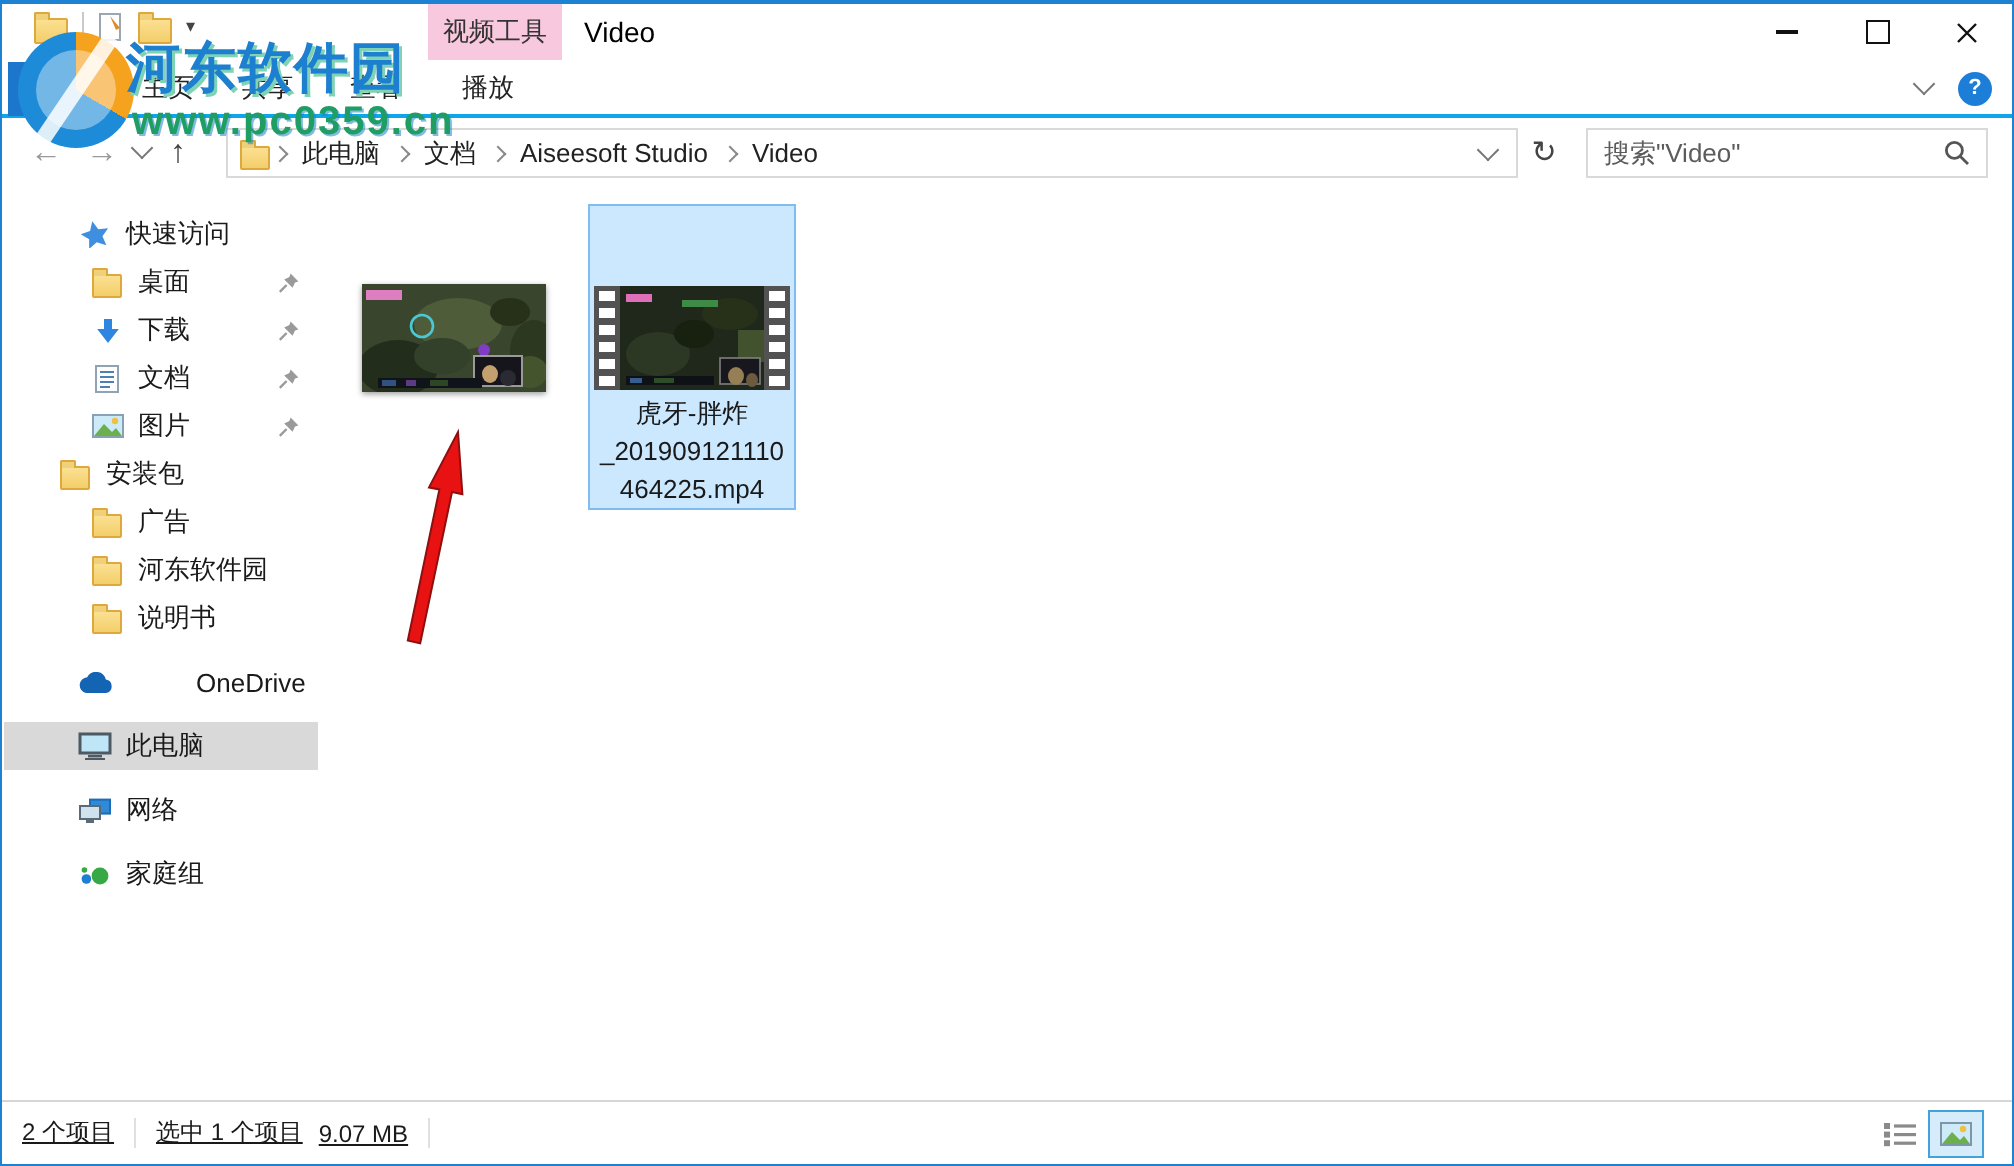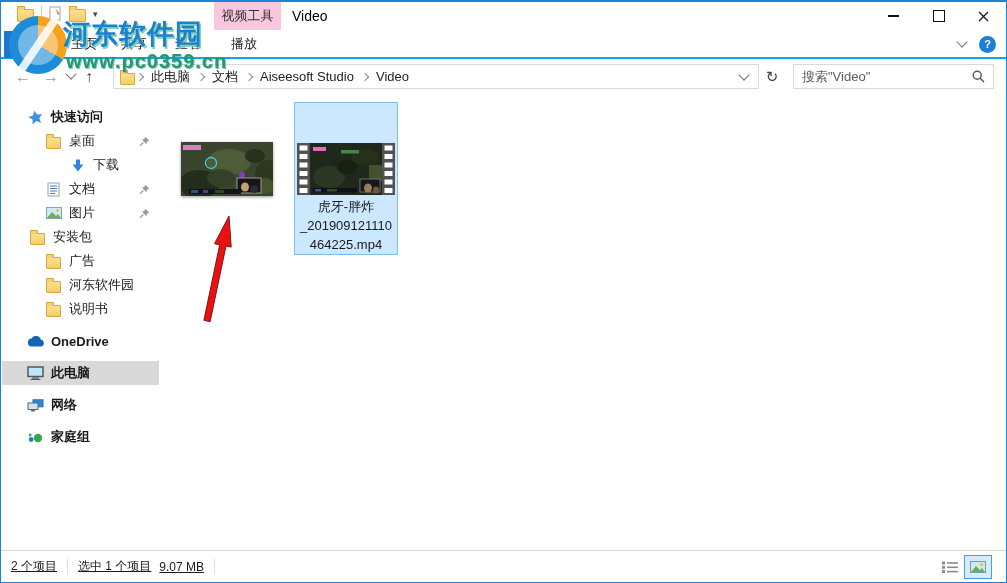--- a/index.html
+++ b/index.html
@@ -45,21 +45,21 @@
   .searchbox input::placeholder{color:#5c5c5c;opacity:1;}
   
   .icn-folder{position:relative;width:15px;height:11px;background:linear-gradient(#fbe091,#f3ce6a);
     border:1px solid #dda93c;border-radius:1px;margin-top:4px;flex:none;}
   .icn-folder::before{content:'';position:absolute;left:-1px;top:-4px;width:6px;height:3px;
     background:#f0d078;border:1px solid #dda93c;border-bottom:none;border-radius:1px 1px 0 0;}
   .icn-folder.small{width:13px;height:10px;}
   
   .sidebar{position:absolute;left:0;top:92px;width:160px;bottom:33px;background:#fff;}
   .srow{position:absolute;left:1px;width:157px;height:24px;display:flex;align-items:center;box-sizing:border-box;}
-  .srow.lvl0{padding-left:24px;font-weight:bold;}
+  .srow.lvl0{padding-left:36px;}
   .srow.lvl1{padding-left:42px;}
   .srow.selected{background:#d9d9d9;}
   .sic{width:19px;display:flex;justify-content:center;margin-right:6px;flex:none;}
   .slabel{white-space:nowrap;}
   .pin{position:absolute;right:9px;top:6px;}
   
   .main{position:absolute;left:160px;top:92px;right:1px;bottom:33px;background:#fff;}
   .gif-item{position:absolute;left:0;top:40px;width:132px;height:90px;}
   .gif-thumb{position:absolute;left:20px;top:8px;width:92px;height:54px;box-shadow:0 1px 3px rgba(0,0,0,.4);}
   .gif-label{position:absolute;left:0;top:66px;width:132px;text-align:center;}
@@ -178,21 +178,21 @@
           <span class="icn-folder small"></span>
         </span>
       <span class="slabel">桌面</span>
       <span class="pin"><svg width="11" height="11">
             <g fill="#9a9a9a">
               <path d="M6.3 0.8 L10.2 4.7 L8.5 5.3 L7.3 7.9 L3.1 3.7 L5.7 2.5 Z"></path>
               <rect x="0.2" y="7.6" width="4.8" height="1.2" transform="rotate(-45 2.6 8.2)"></rect>
             </g>
           </svg></span>
     </div>
-    <div class="srow lvl1" style="top:59px;margin-left:24px;">
+    <div class="srow lvl1" style="top:59px;">
       <span class="sic">
           <svg width="14" height="13">
             <path d="M5 0.5 h4 v5 h3.4 L7 12.5 L1.6 5.5 H5 Z" fill="#2f86e0"></path>
           </svg>
         </span>
       <span class="slabel">下载</span>
       <span class="pin"><svg width="11" height="11">
             <g fill="#9a9a9a">
               <path d="M6.3 0.8 L10.2 4.7 L8.5 5.3 L7.3 7.9 L3.1 3.7 L5.7 2.5 Z"></path>
               <rect x="0.2" y="7.6" width="4.8" height="1.2" transform="rotate(-45 2.6 8.2)"></rect>
@@ -248,21 +248,21 @@
         </span>
       <span class="slabel">河东软件园</span>
     </div>
     <div class="srow lvl1" style="top:203px;">
       <span class="sic">
           <span class="icn-folder small"></span>
         </span>
       <span class="slabel">说明书</span>
     </div>
 
-    <div class="srow lvl0" style="top:235px;">
+    <div class="srow lvl0" style="top:235px;gap:35px;">
       <span class="sic">
           <svg width="18" height="11">
             <path d="M4 10.5 a4 4 0 0 1 0.6-7.9 a5 5 0 0 1 9.3 1.2 a3.4 3.4 0 0 1 0.2 6.7 Z" fill="#1464b4"></path>
           </svg>
         </span>
       <span class="slabel">OneDrive</span>
     </div>
     <div class="srow lvl0 selected" style="top:267px;">
       <span class="sic">
           <svg width="17" height="14">

